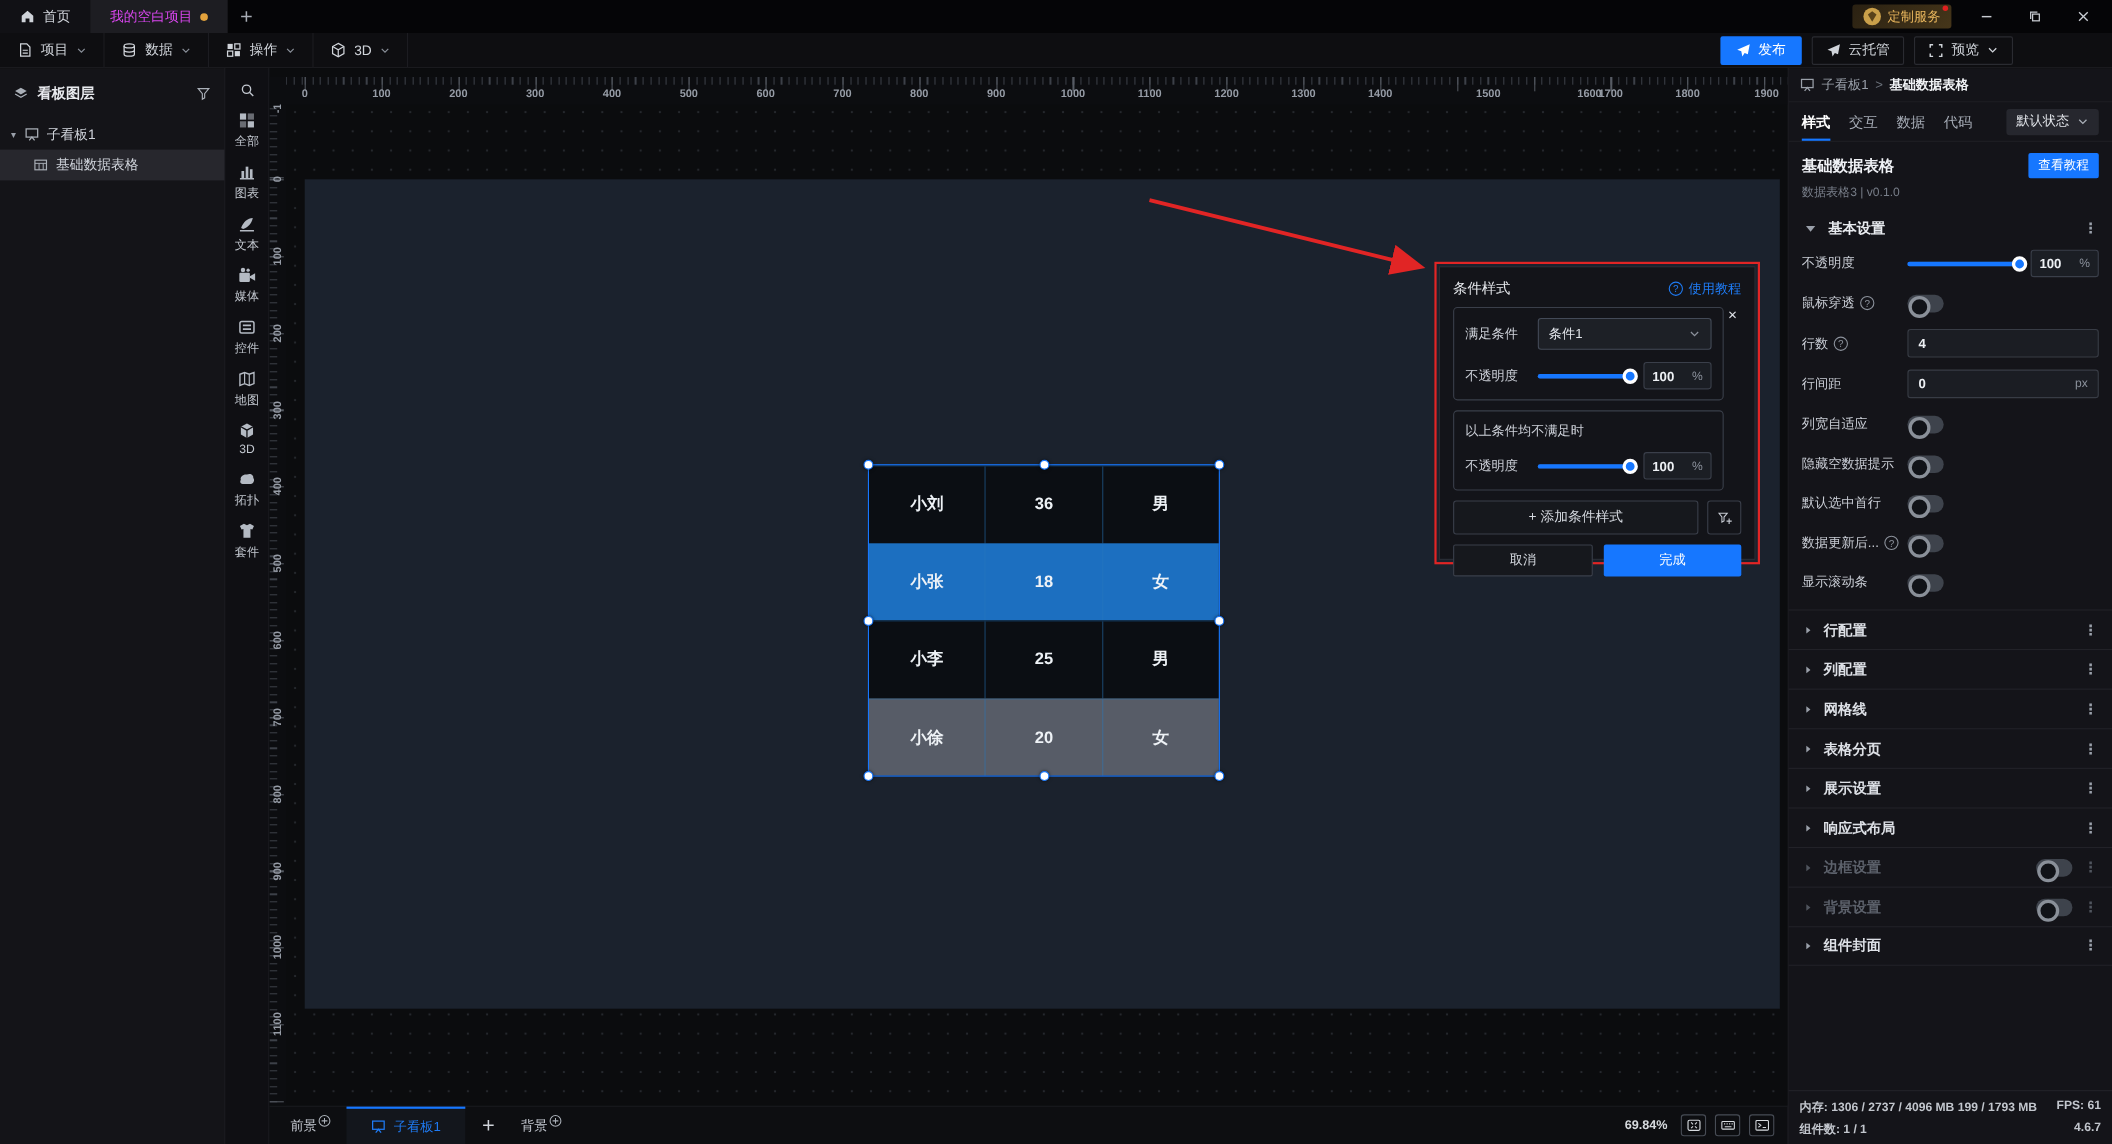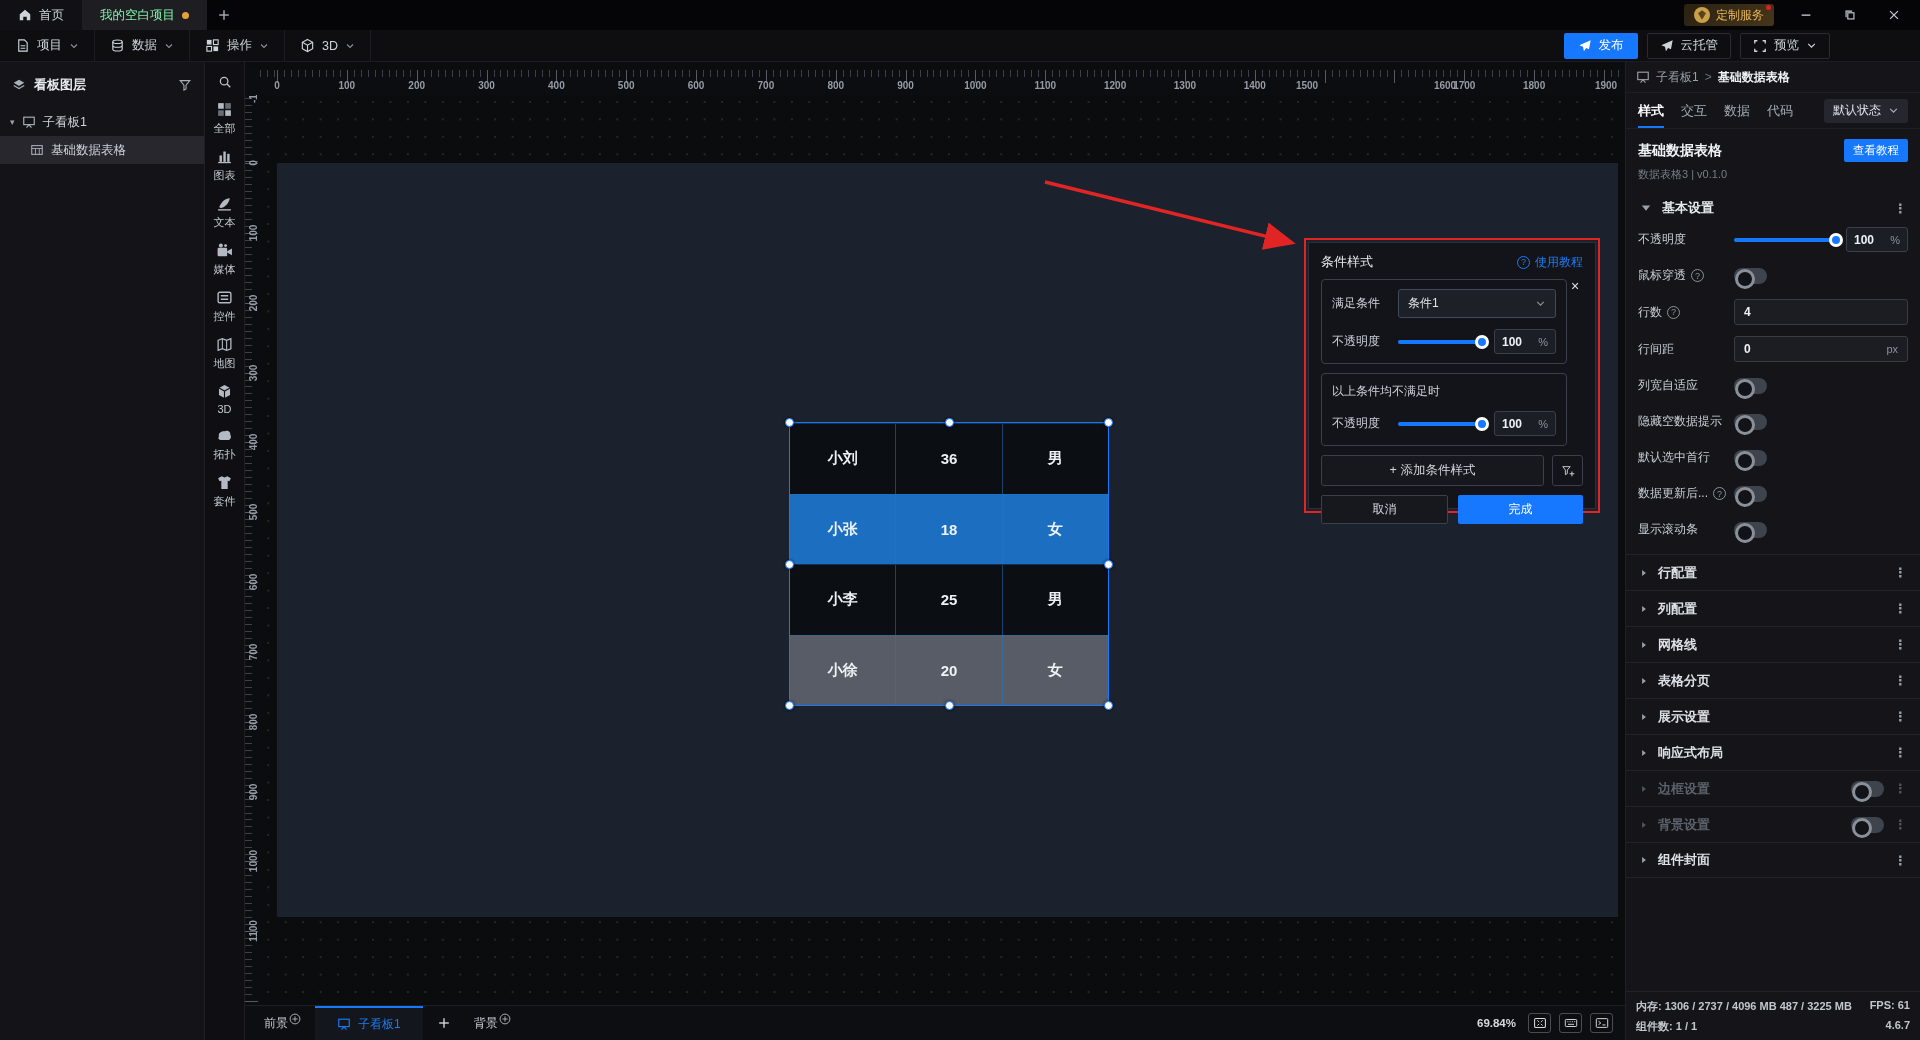--- a/index.html
+++ b/index.html
@@ -4,21 +4,21 @@
 <style>
 *{margin:0;padding:0;box-sizing:border-box}
 html,body{width:1920px;height:1040px;overflow:hidden}
 body{background:#08080a;font-family:"Liberation Sans","DejaVu Sans",sans-serif;color:#d8dbe0;font-size:12px;position:relative}
 .ic{display:inline-flex;align-items:center;justify-content:center;line-height:0}
 .ic svg{display:block}
 
 .titlebar{height:30px;background:#050507;display:flex;align-items:stretch}
 .tab{display:flex;align-items:center;gap:7px;padding:0 18px;color:#cfd3d9;font-size:12.5px}
 .tab.home{background:#111115}
-.tab.active{background:#1d1d22;color:#86efac}
+.tab.active{background:#1d1d22;color:#d946ef}
 .orange-dot{width:7px;height:7px;border-radius:50%;background:#e3a23c}
 .tb-plus{width:34px;display:flex;align-items:center;justify-content:center;color:#a8adb5}
 .tb-right{margin-left:auto;display:flex;align-items:center;padding-right:4px}
 .vip{display:flex;align-items:center;gap:6px;background:linear-gradient(135deg,#2a2112,#46361a);color:#eab75d;height:22px;padding:0 10px;border-radius:3px;position:relative;margin-right:10px}
 .vip .reddot{position:absolute;top:1px;right:3px;width:5px;height:5px;background:#e02020;border-radius:50%}
 .vip .gemwrap{width:16px;height:16px;border-radius:50%;background:#caa04a;display:flex;align-items:center;justify-content:center;color:#5a431a}
 .winbtn{width:44px;height:30px;display:flex;align-items:center;justify-content:center;color:#c8ccd2}
 
 .menubar{height:32px;background:#0e0e11;border-bottom:1px solid #1c1c21;display:flex;align-items:center}
 .menu-item{display:flex;align-items:center;gap:7px;padding:0 15px;height:100%;border-right:1px solid #1c1c21;color:#d0d4da;font-size:12.5px}
@@ -450,21 +450,21 @@
             <span class="hlabel" style="left: 366.2px;">500</span>
             <span class="hlabel" style="left: 436.04px;">600</span>
             <span class="hlabel" style="left: 505.88px;">700</span>
             <span class="hlabel" style="left: 575.72px;">800</span>
             <span class="hlabel" style="left: 645.56px;">900</span>
             <span class="hlabel" style="left: 715.4px;">1000</span>
             <span class="hlabel" style="left: 785.24px;">1100</span>
             <span class="hlabel" style="left: 855.08px;">1200</span>
             <span class="hlabel" style="left: 924.92px;">1300</span>
             <span class="hlabel" style="left: 994.76px;">1400</span>
-            <span class="hlabel" style="left: 1047px;">1500</span>
+            <span class="hlabel" style="left: 1093px;">1500</span>
             <span class="hlabel" style="left: 1185px;">1600</span>
             <span class="hlabel" style="left: 1204.28px;">1700</span>
             <span class="hlabel" style="left: 1274.12px;">1800</span>
             <span class="hlabel" style="left: 1346px;">1900</span>
           </div>
       </div>
       <div class="ruler-v">
         <div class="minor"></div>
           <div class="major"></div>
           <div id="vlabels">
@@ -890,21 +890,21 @@
             </svg>
           </span>
           <span class="slabel">组件封面</span>
           <div class="rgt">
             <span class="dots-v">⋮</span>
           </div>
         </div>
       </div>
     <div class="insp-footer">
       <div class="frow">
-        <span><span>内存:</span> <span>1306 / 2737 / 4096 MB  487 / 3225 MB</span></span>
+        <span><span>内存:</span> <span>1306 / 2737 / 4096 MB  199 / 1793 MB</span></span>
         <span><span>FPS:</span> <span>61</span></span>
       </div>
       <div class="frow">
         <span><span>组件数:</span> <span>1 / 1</span></span>
         <span>4.6.7</span>
       </div>
     </div>
   </div>
 </div>
 

